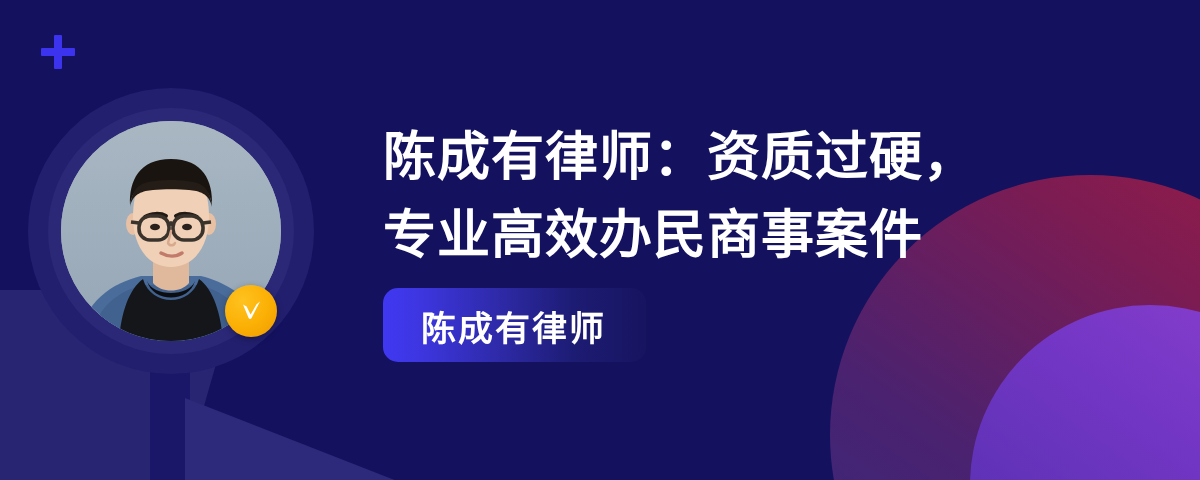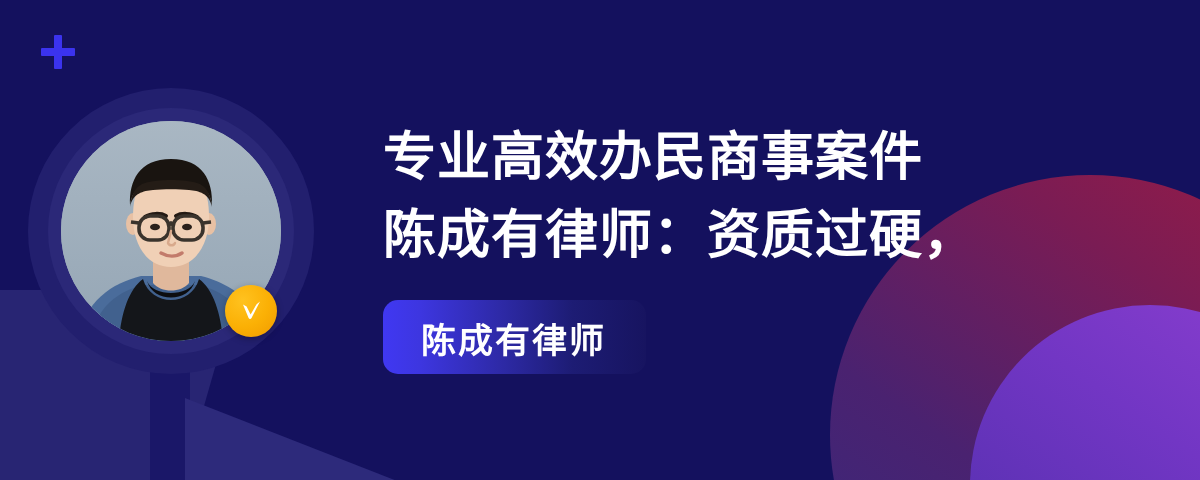--- a/index.html
+++ b/index.html
@@ -174,21 +174,21 @@
     color: #ffffff;
     font-size: 53px;
     line-height: 78px;
     font-weight: 700;
     letter-spacing: 1px;
     white-space: nowrap;
   }
   .headline .hl-line { display: block; }
 
   .cta-button {
-    margin-top: 26px;
+    margin-top: 14px;
     display: inline-flex;
     align-items: center;
     height: 74px;
     padding: 0 40px 0 38px;
     min-width: 258px;
     border: none;
     border-radius: 15px;
     cursor: pointer;
     background: linear-gradient(90deg, #4038f2 0%, #3d36e0 14%, #2e2aa8 44%, #1d1c74 72%, #171460 100%);
     color: #ffffff;
@@ -274,19 +274,19 @@
     </div>
     <div class="verified-badge">
       <svg width="30" height="30" viewBox="0 0 30 30" aria-hidden="true">
         <path d="M7 8.5 L12.6 22 C13.3 23.4 14.9 23.3 15.5 21.9 L24 5.5 L20.6 8.2 L14.6 18.4 L10.6 10.6 Z" fill="#ffffff"></path>
       </svg>
     </div>
   </div>
 
   <div class="content">
     <h1 class="headline">
+      <span class="hl-line">陈成有律师：资质过硬，</span>
       <span class="hl-line">专业高效办民商事案件</span>
-      <span class="hl-line">陈成有律师：资质过硬，</span>
     </h1>
     <button class="cta-button">陈成有律师</button>
   </div>
 
 </div>
 
 </body></html>

